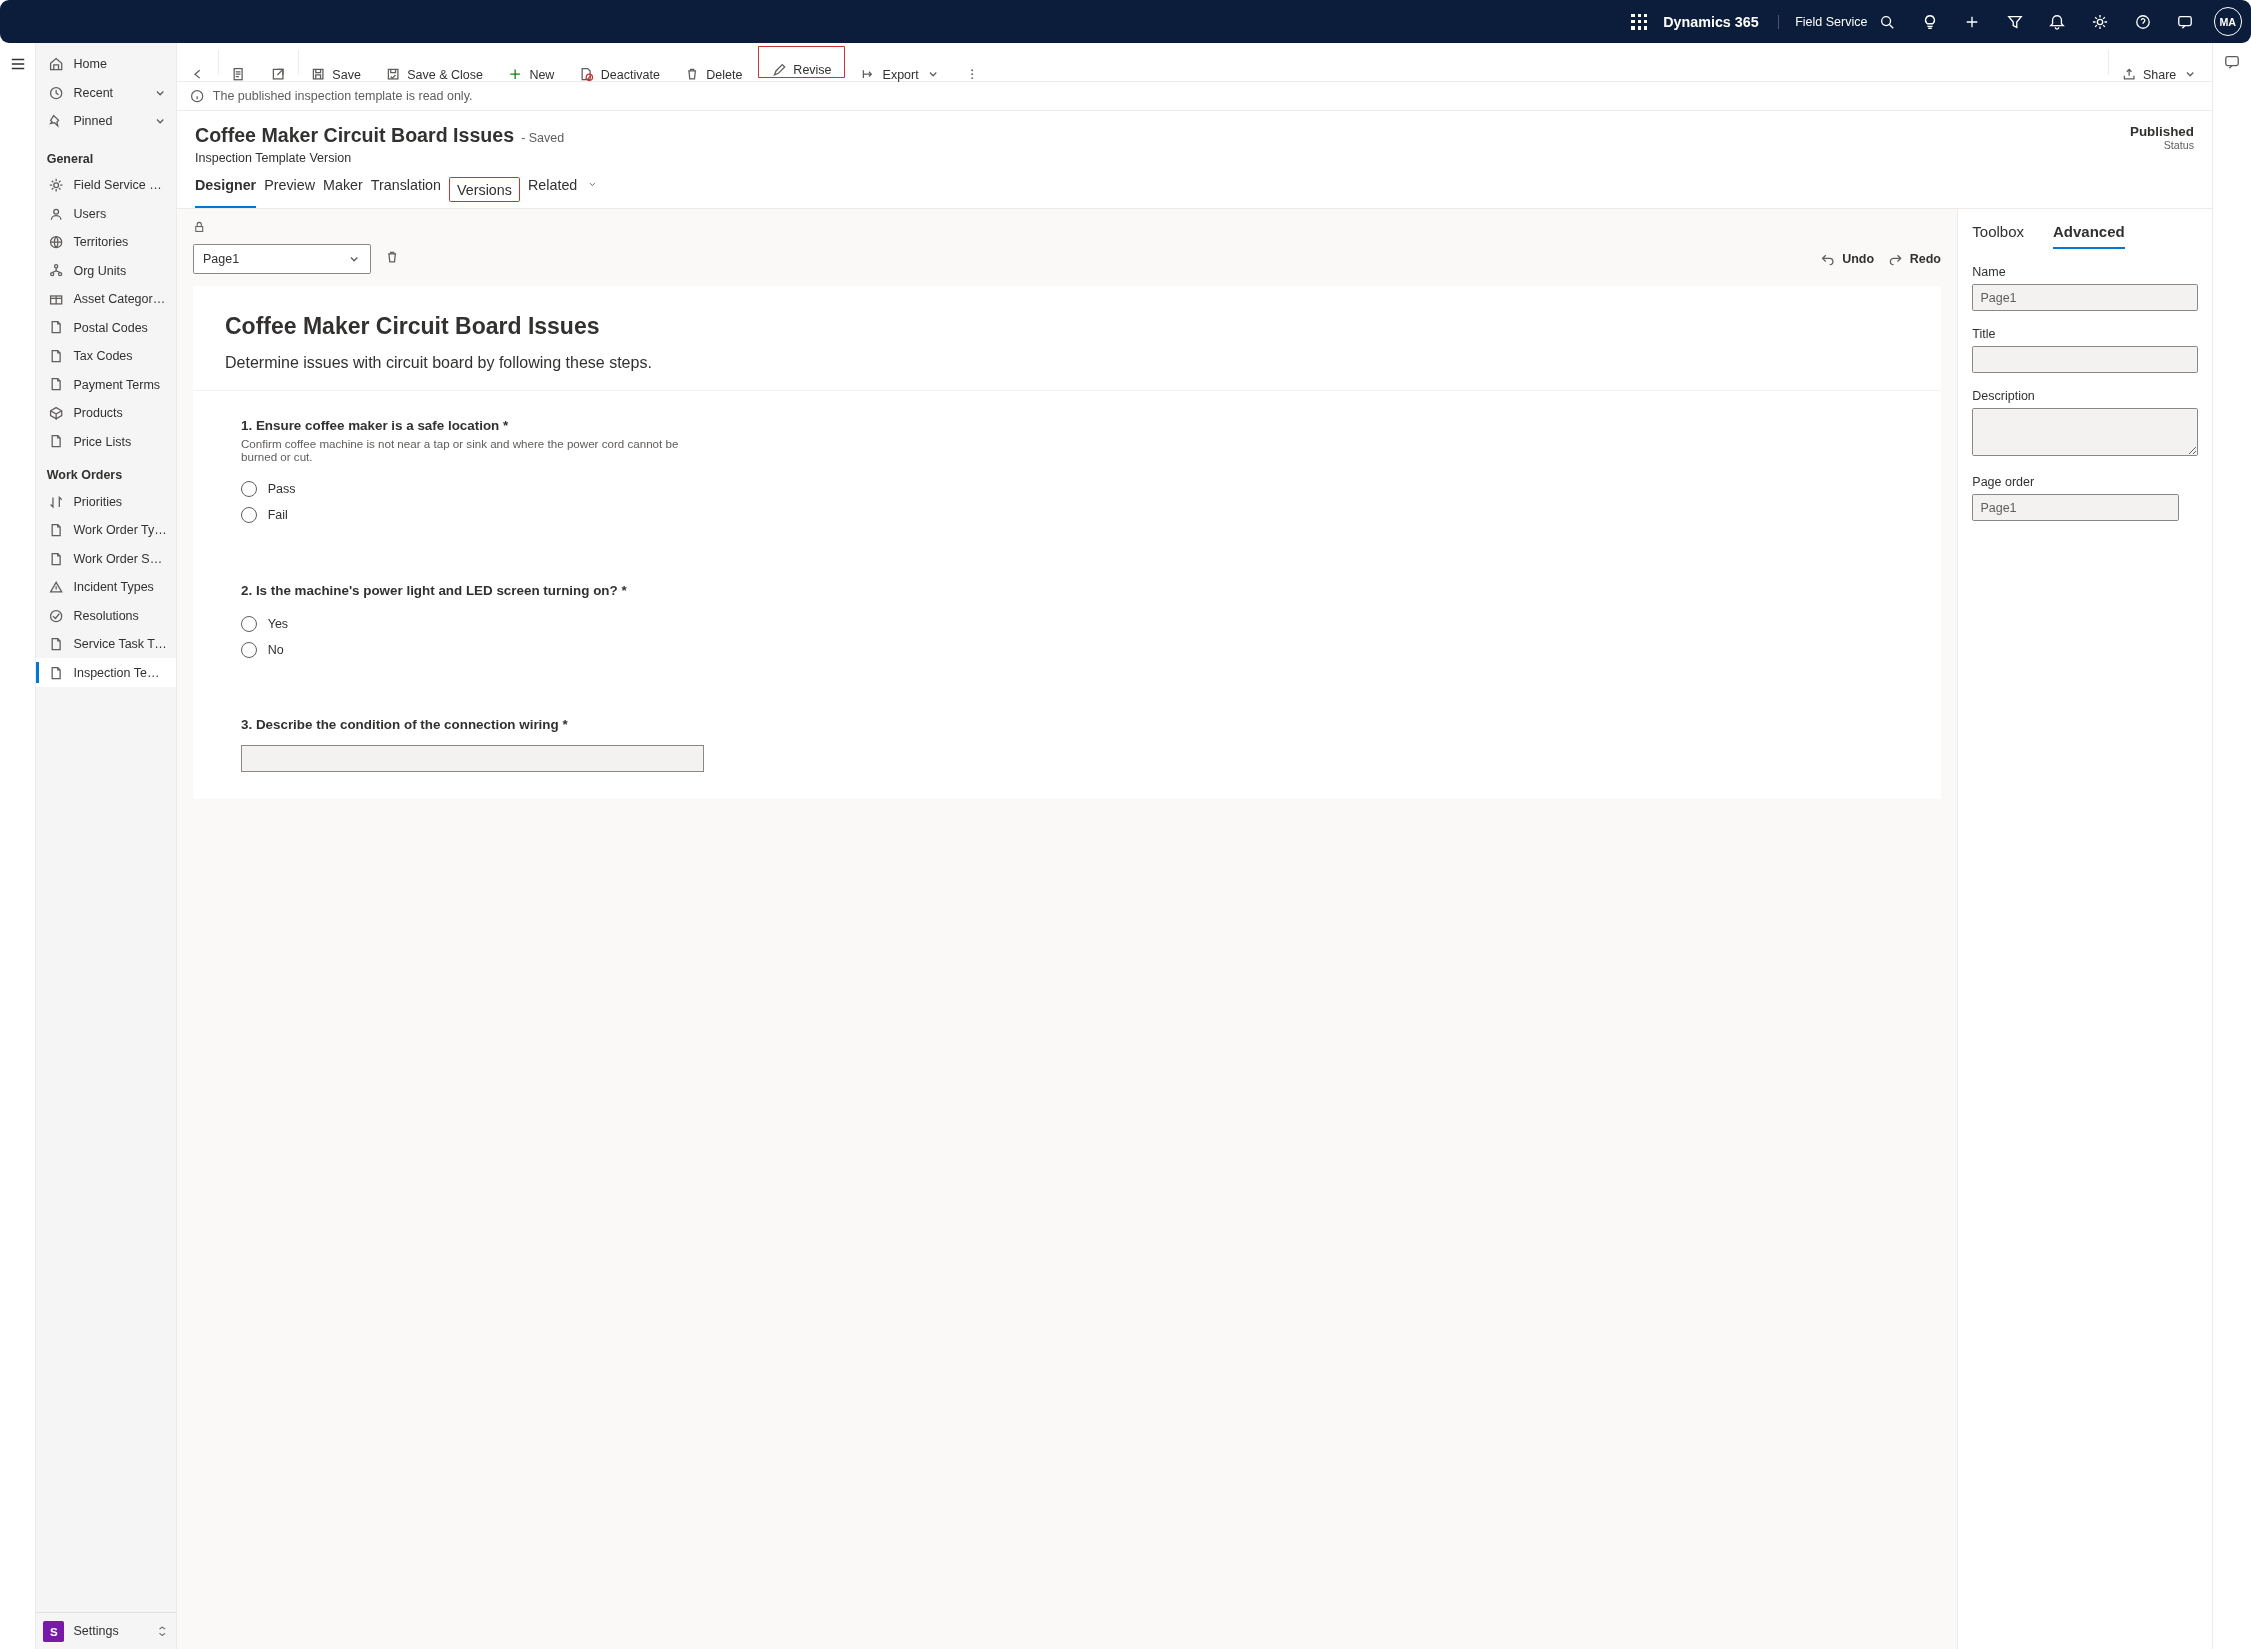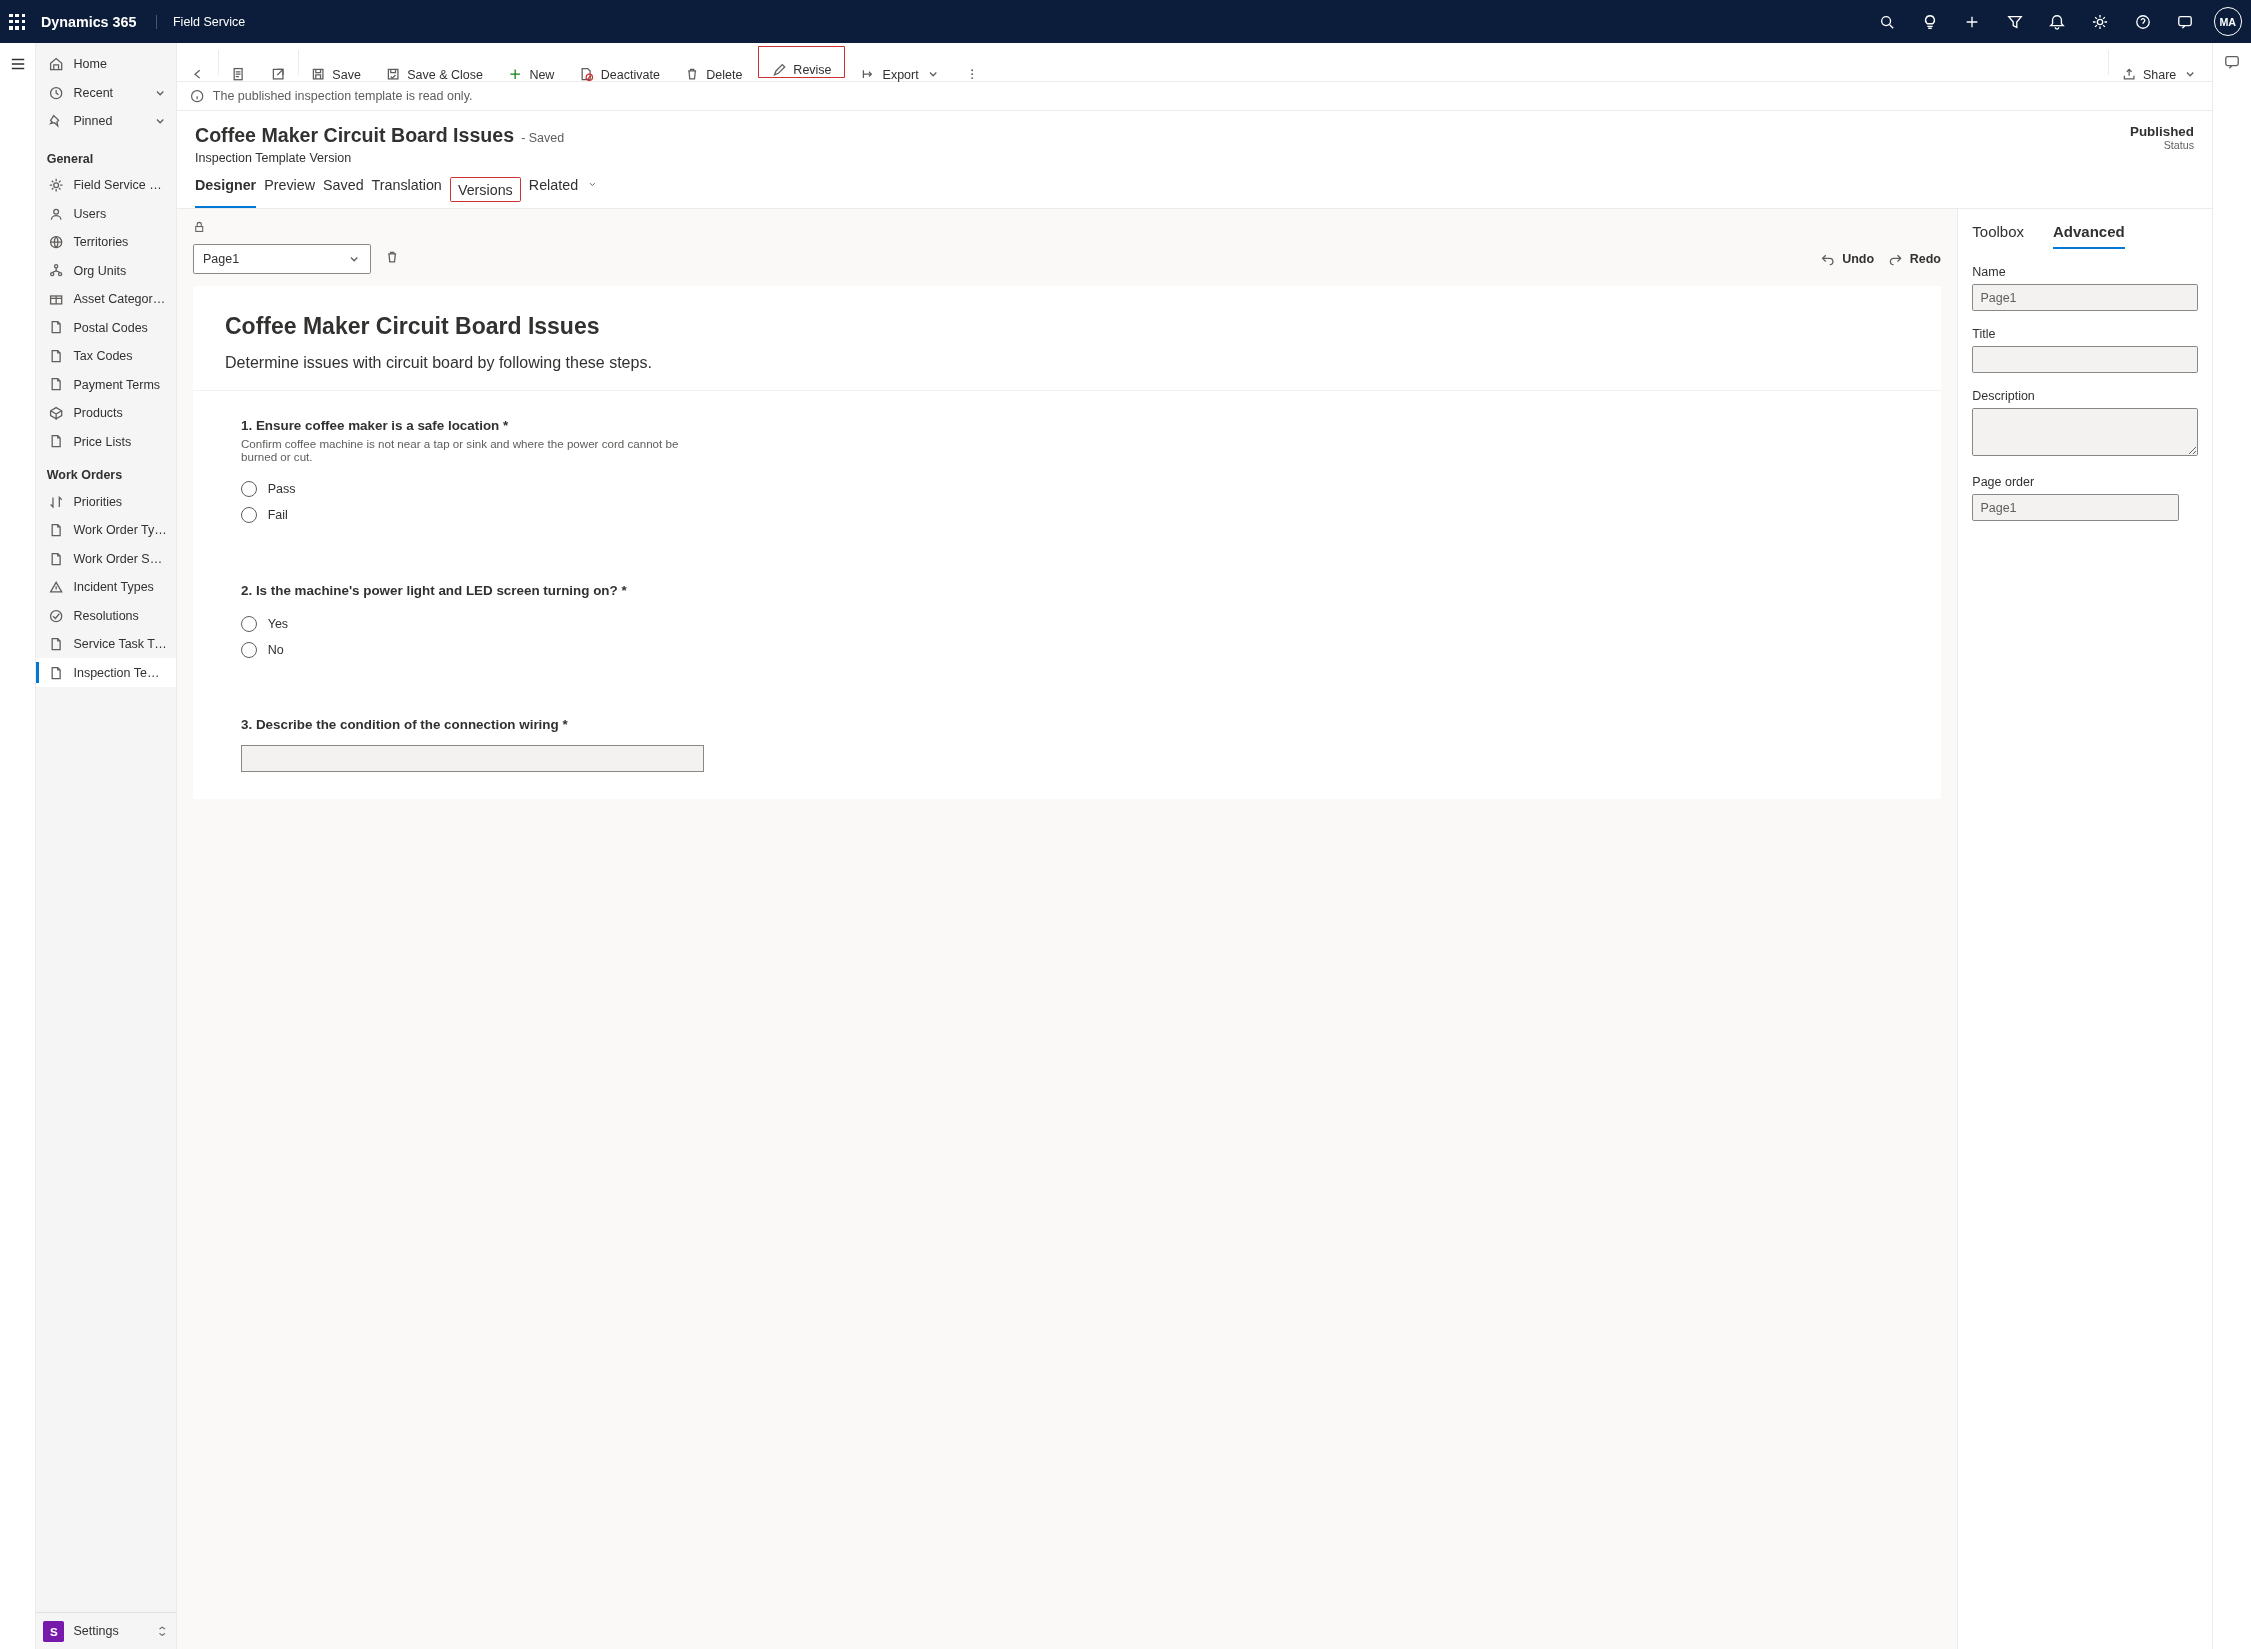--- a/index.html
+++ b/index.html
@@ -1,19 +1,19 @@
 <!DOCTYPE html>
 <html style="font-size:14.3px"><head>
 <meta charset="utf-8">
 <style>
   * { box-sizing: border-box; margin: 0; padding: 0; }
   body { font-family: "Segoe UI", -apple-system, sans-serif; font-size: 12.5px; color: #323130; background: #fff; overflow: hidden; }
   
   
-  .appbar { background: #0b1d3b; color: #fff; height: 43px; display: flex; align-items: center; padding: 0 9px; justify-content: space-between; }
+  .appbar { background: #0b1d3b; color: #fff; height: 43px; display: flex; align-items: center; padding: 0 9px; justify-content: flex-end; border-radius: 9px; }
   .appbar-left { display: flex; align-items: center; gap: 16px; }
   .waffle { width: 16px; height: 16px; display: grid; grid-template-columns: repeat(3,3.6px); grid-template-rows: repeat(3,3.6px); gap: 2.7px; cursor:pointer; }
   .waffle span { background:#fff; width:3.6px; height:3.6px; }
   .app-title { font-weight:600; font-size:14.3px; }
   .app-module { font-size:12.5px; padding-left:16px; border-left:0.9px solid rgba(255,255,255,.25); margin-left:3.6px; }
   .appbar-right { display:flex; align-items:center; gap:3.6px; }
   .appbar-right .abtn { width:39px; height:43px; display:flex; align-items:center; justify-content:center; cursor:pointer; }
   .appbar-right svg { width:16px; height:16px; stroke:#fff; fill:none; stroke-width:1.5; }
   .avatar { width:28.5px; height:28.5px; border-radius:50%; border:0.9px solid #fff; display:flex; align-items:center; justify-content:center; font-size:10.7px; font-weight:600; margin-left:5.3px; }
 
@@ -561,21 +561,21 @@
       </div>
       <div class="header-status">
         <div class="val">Published</div>
         <div class="lbl">Status</div>
       </div>
     </div>
 
     <div class="tabs" id="tabs-row">
         <div class="tab active">Designer</div>
         <div class="tab">Preview</div>
-        <div class="tab">Saved</div>
+        <div class="tab">Maker</div>
         <div class="tab">Translation</div>
         <div class="tab outlined">Versions</div>
         <div class="tab">Related <svg class="chev" viewBox="0 0 18 18" width="10.7" height="10.7" style="stroke:#605e5c;fill:none;stroke-width:1.6;display:inline">
             <use href="#i-chev"></use>
           </svg></div>
       </div>
 
     <div class="content">
       <div class="designer">
         <div class="lock-row"><svg viewBox="0 0 18 18">

